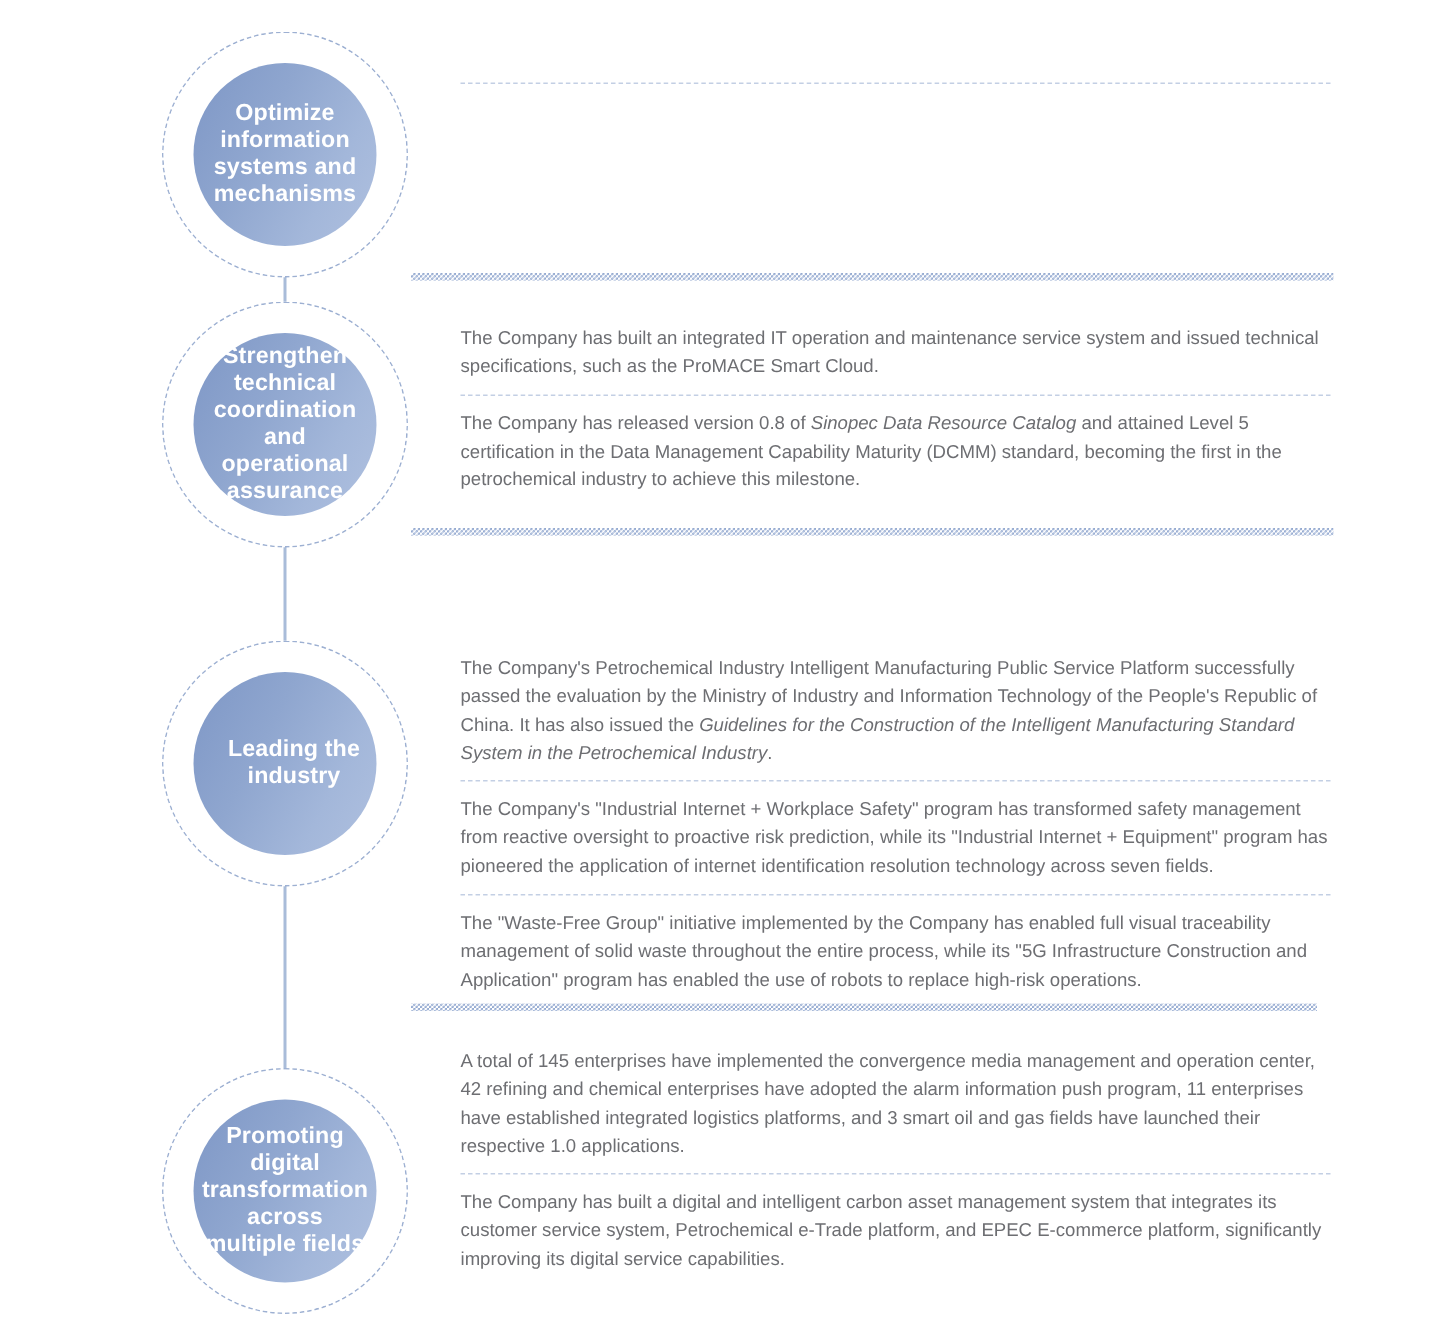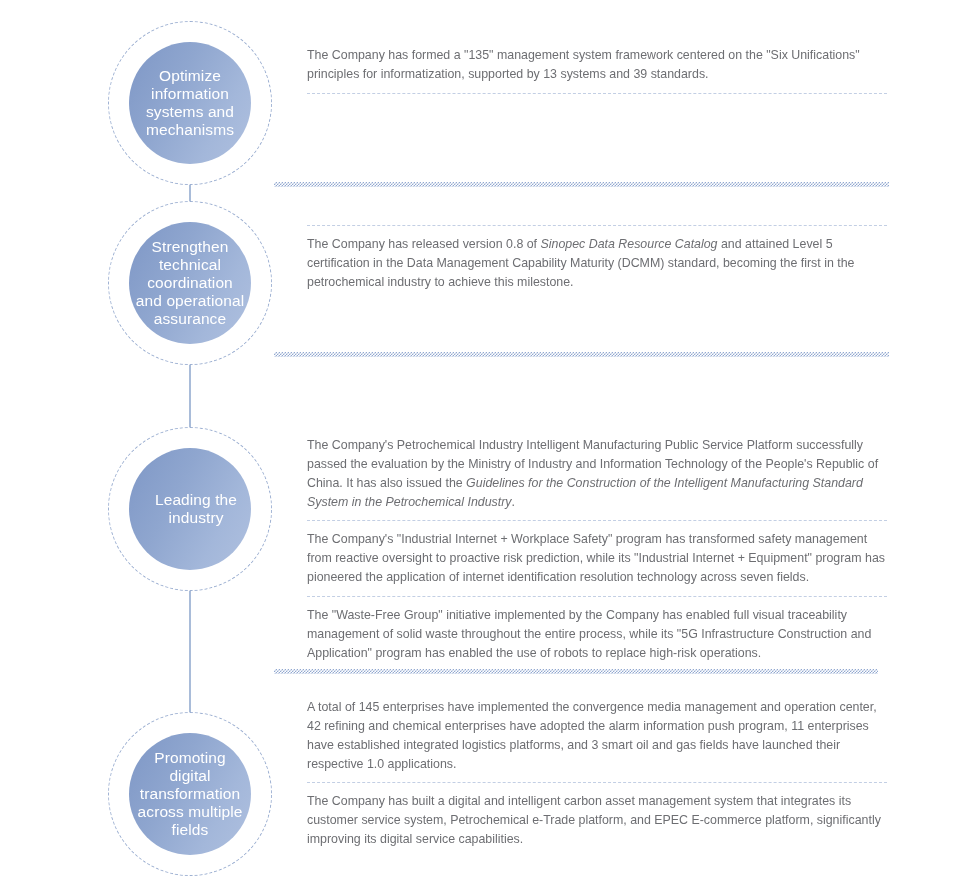--- a/index.html
+++ b/index.html
@@ -42,21 +42,21 @@
   .node-inner {
     border-radius: 50%;
     display: flex;
     align-items: center;
     justify-content: center;
     background: linear-gradient(118deg, #7e97c6 0%, #8fa6cf 38%, #a3b7da 72%, #afc0df 100%);
     box-sizing: border-box;
   }
   .node-label {
     color: #ffffff;
-    font-weight: normal;
+    font-weight: bold;
     text-align: center;
     line-height: 1.16;
     letter-spacing: .1px;
     padding: 0 6px;
     user-select: none;
   }
 
   
   #node-1 { left: 108px; top: 21px;  width: 164px; height: 164px; }
   #node-1 .node-inner { width: 122px; height: 122px; }
@@ -140,24 +140,24 @@
   </div>
 </div>
 
 <div class="node" id="node-4">
   <div class="node-inner">
     <span class="node-label">Promoting digital transformation across multiple fields</span>
   </div>
 </div>
 
 <div class="block" id="block-1" style="top:46px;">
-    <p class="para"><span>The Company has formed a "135" management system framework centered on the "Six Unifications" principles for informatization, supported by 13 systems and 39 standards.</span></p>
     <hr class="para-sep">
   </div>
 <div class="block" id="block-2" style="top:216px;">
+    <p class="para"><span>The Company has built an integrated IT operation and maintenance service system and issued technical specifications, such as the ProMACE Smart Cloud.</span></p>
     <hr class="para-sep">
     <p class="para"><span>The Company has released version 0.8 of </span><i>Sinopec Data Resource Catalog</i><span> and attained Level 5 certification in the Data Management Capability Maturity (DCMM) standard, becoming the first in the petrochemical industry to achieve this milestone.</span></p>
   </div>
 <div class="block" id="block-3" style="top:396px;margin-top:40px;">
     <p class="para"><span>The Company's Petrochemical Industry Intelligent Manufacturing Public Service Platform successfully passed the evaluation by the Ministry of Industry and Information Technology of the People's Republic of China. It has also issued the </span><i>Guidelines for the Construction of the Intelligent Manufacturing Standard System in the Petrochemical Industry</i><span>.</span></p>
     <hr class="para-sep">
     <p class="para"><span>The Company's "Industrial Internet + Workplace Safety" program has transformed safety management from reactive oversight to proactive risk prediction, while its "Industrial Internet + Equipment" program has pioneered the application of internet identification resolution technology across seven fields.</span></p>
     <hr class="para-sep">
     <p class="para"><span>The "Waste-Free Group" initiative implemented by the Company has enabled full visual traceability management of solid waste throughout the entire process, while its "5G Infrastructure Construction and Application" program has enabled the use of robots to replace high-risk operations.</span></p>
   </div>

